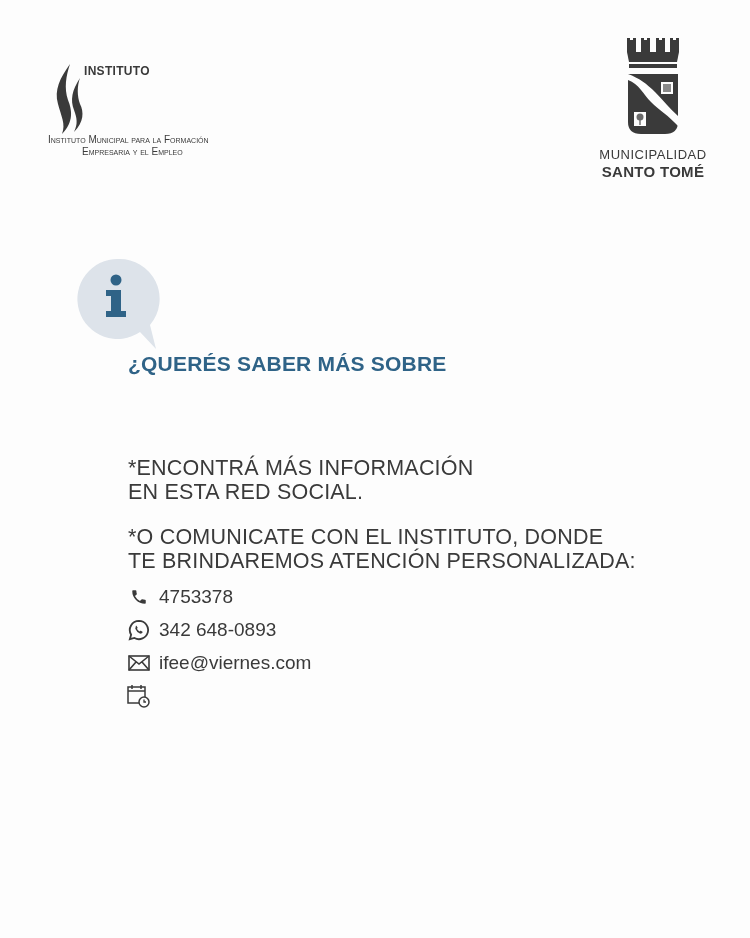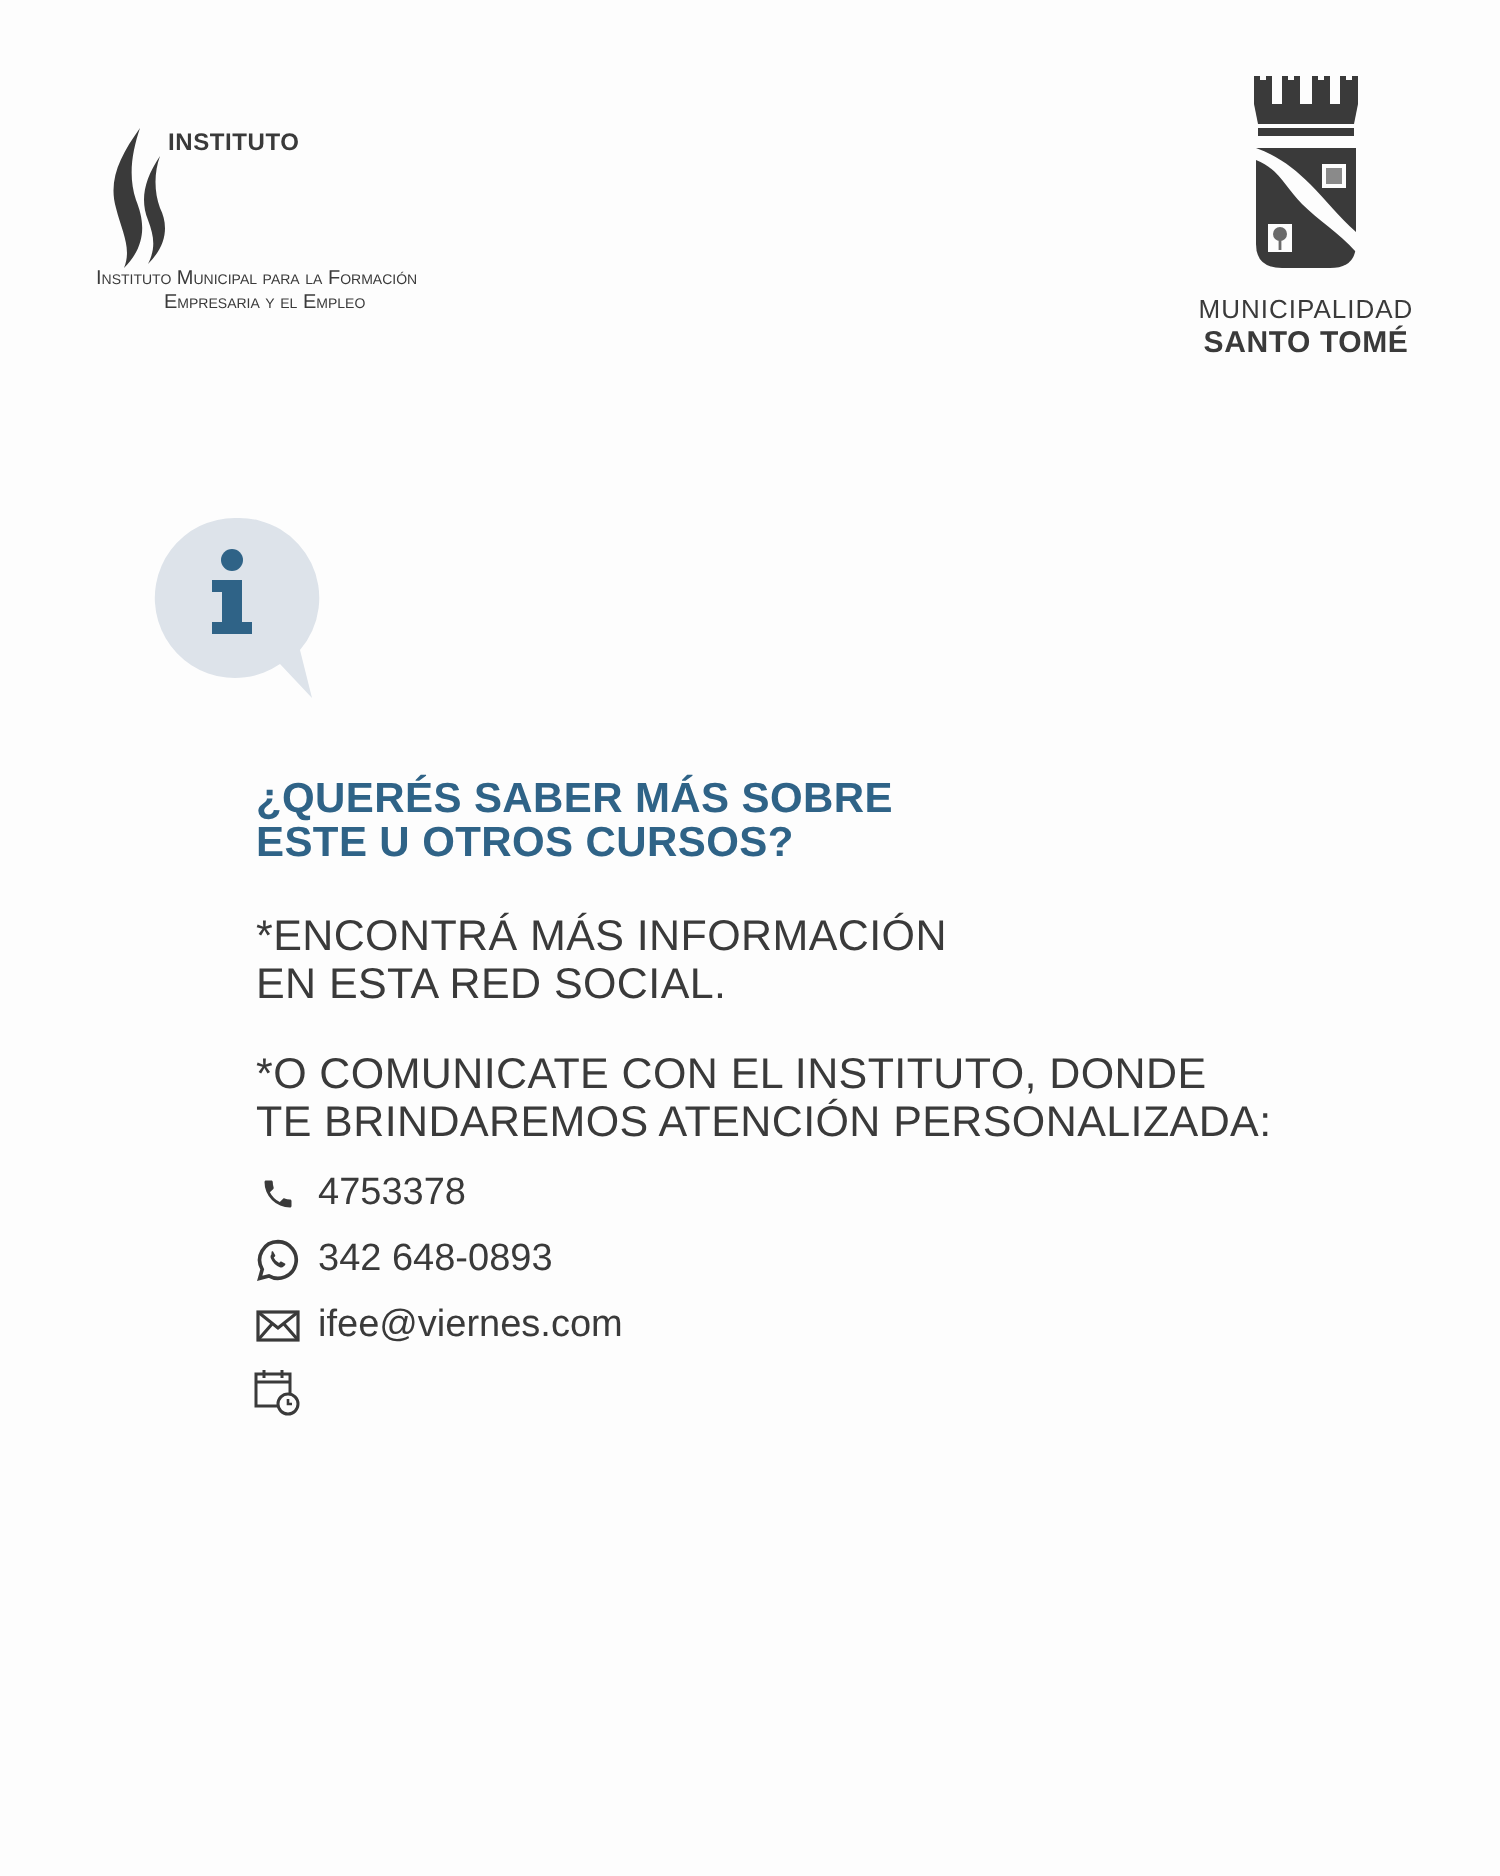--- a/index.html
+++ b/index.html
@@ -21,21 +21,21 @@
 
   
   .muni-logo { left: 590px; top: 36px; width: 130px; height: 150px; }
   .muni-line1 { position: absolute; left: 0; top: 111px; width: 126px; text-align: center; font-size: 13px; color: #3a3a3a; letter-spacing: 0.5px; }
   .muni-line2 { position: absolute; left: 0; top: 127px; width: 126px; text-align: center; font-size: 15px; font-weight: bold; color: #3a3a3a; letter-spacing: 0.3px; }
 
   
   .info-bubble { left: 76px; top: 257px; width: 84px; height: 92px; }
 
   .question {
-    left: 128px; top: 353px; font-size: 21px; font-weight: bold; color: #2f6387; line-height: 22px; letter-spacing: 0.2px; margin-top: 36px;
+    left: 128px; top: 353px; font-size: 21px; font-weight: bold; color: #2f6387; line-height: 22px; letter-spacing: 0.2px;
   }
   .para { left: 128px; font-size: 21.5px; color: #3a3a3a; line-height: 24px; letter-spacing: 0.2px; margin-top: 18px; }
   .para1 { top: 438px; }
   .para2 { top: 507px; }
 
   .contact-list { left: 127px; top: 580px; }
   .contact-item { display: flex; align-items: center; height: 33px; }
   .contact-icon { width: 24px; height: 24px; margin-right: 8px; display: flex; align-items: center; justify-content: center; }
   .contact-text { font-size: 19px; color: #3a3a3a; }
 </style>
@@ -87,21 +87,20 @@
 </div>
 
 <svg class="abs info-bubble" viewBox="0 0 84 92">
   <path d="M42 2 A40 40 0 1 0 64 75 L80 92 L74 68 A40 40 0 0 0 42 2 Z" fill="#dde3ea"></path>
   <circle cx="40" cy="23" r="5.5" fill="#2f6387"></circle>
   <path d="M30 33 L45 33 L45 54 L50 54 L50 60 L30 60 L30 54 L35 54 L35 39 L30 39 Z" fill="#2f6387"></path>
 </svg>
 
 <div class="abs question">
   <div>¿QUERÉS SABER MÁS SOBRE</div>
-  <div>ESTE U OTROS CURSOS?</div>
 </div>
 
 <div class="abs para para1">
   <div>*ENCONTRÁ MÁS INFORMACIÓN</div>
   <div>EN ESTA RED SOCIAL.</div>
 </div>
 
 <div class="abs para para2">
   <div>*O COMUNICATE CON EL INSTITUTO, DONDE</div>
   <div>TE BRINDAREMOS ATENCIÓN PERSONALIZADA:</div>

